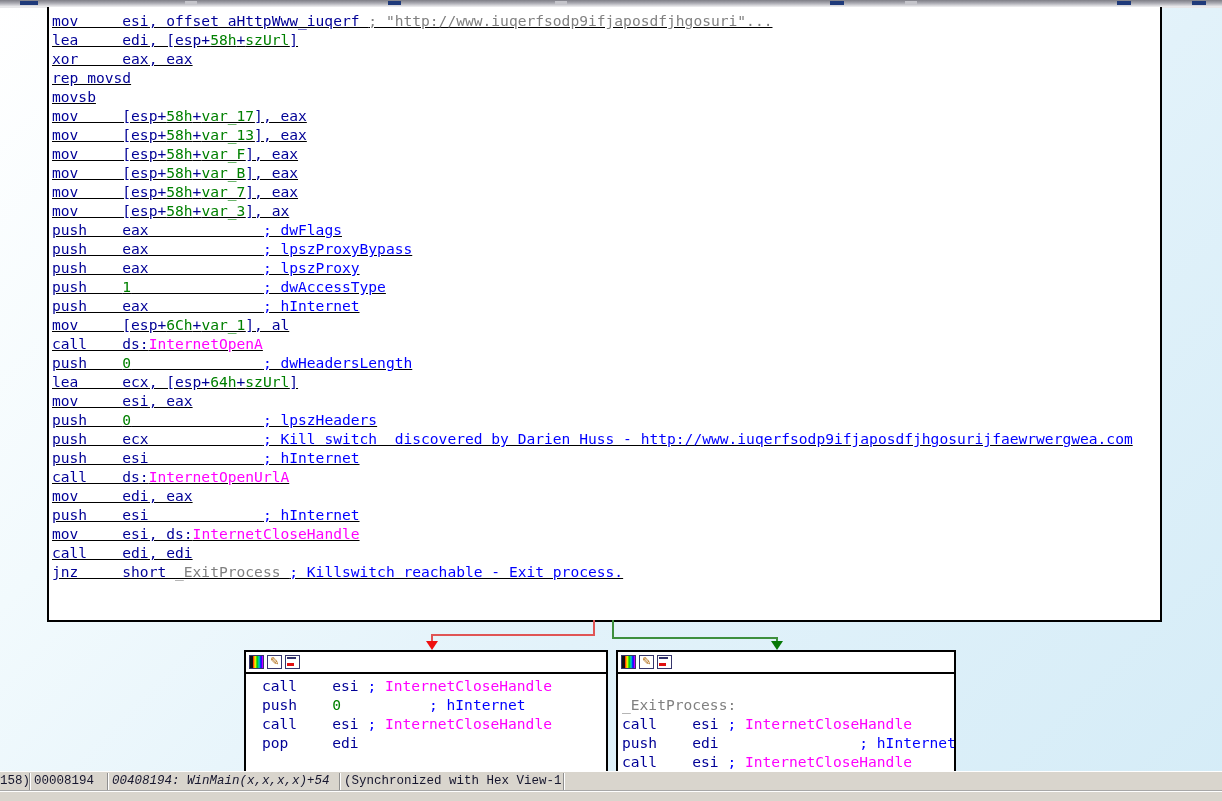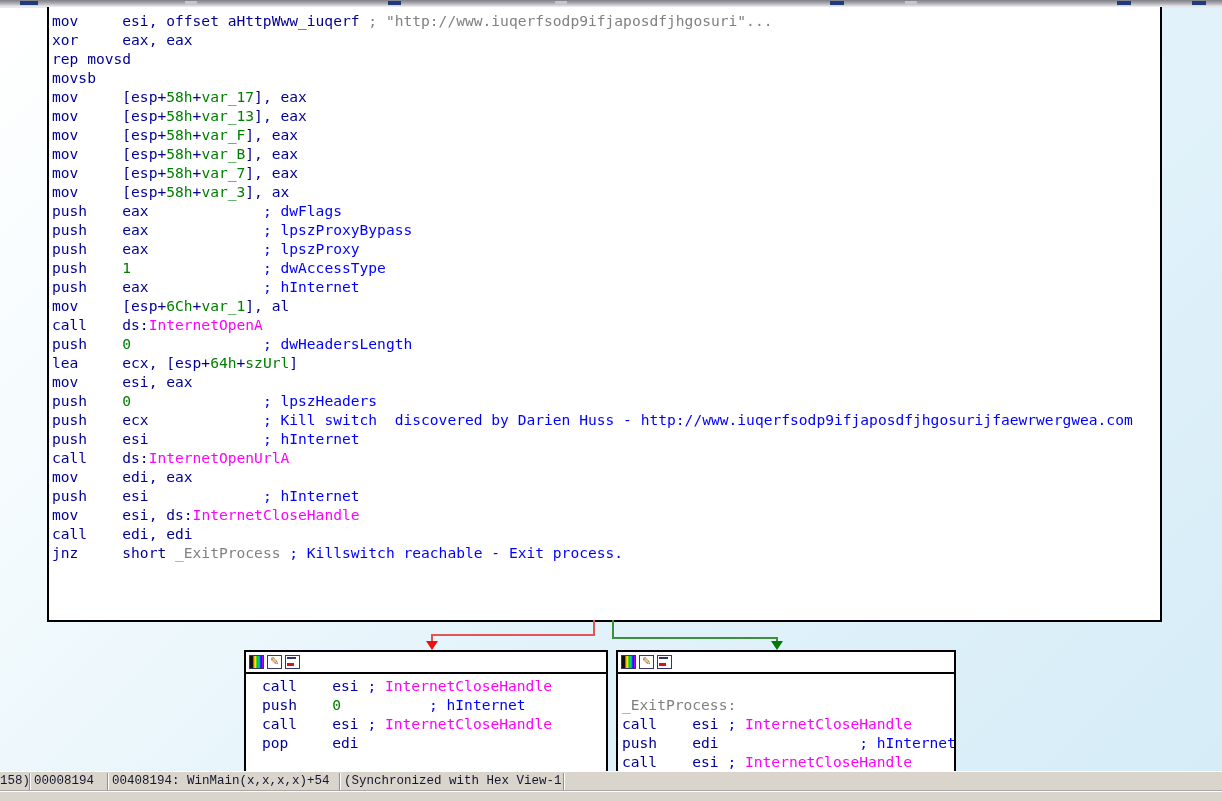--- a/index.html
+++ b/index.html
@@ -20,21 +20,21 @@
   .tb-mark.lt{background:#c4c4ca;}
   
   .node{
     position:absolute;background:#ffffff;border:2px solid #000000;
     overflow:hidden;
   }
   .main-node{
     left:47px;top:7px;width:1111px;height:613px;
     border-top:none;
   }
-  .main-node .code{padding:4px 0 0 3px;}
+  .main-node .code{padding:4px 0 0 3px;text-decoration:underline;}
   .node-header{
     height:18px;border-bottom:2px solid #000;
     display:flex;align-items:center;gap:3px;padding:1px 0 1px 3px;
     background:#ffffff;
   }
   .nh-icon{width:15px;height:14px;border:1px solid #35356b;box-sizing:border-box;position:relative;background:#fff;flex:0 0 auto;}
   .icon-rainbow{background:linear-gradient(90deg,#111 0%,#111 22%,#f00 22%,#ff0 40%,#0c0 55%,#0cc 70%,#00f 85%,#f0f 100%);}
   .icon-edit{font-family:"DejaVu Sans",sans-serif;font-size:11px;line-height:12px;text-align:center;color:#b06a10;}
   .icon-group::before{content:"";position:absolute;left:1px;top:1px;width:9px;height:2px;background:#30306a;}
   .icon-group::after{content:"";position:absolute;left:1px;bottom:2px;width:7px;height:3px;background:#e01010;}
@@ -68,21 +68,21 @@
     display:flex;align-items:center;
     font-family:"Liberation Mono",monospace;font-size:12.5px;color:#16162e;
   }
   .st-seg{
     height:17px;line-height:17px;overflow:hidden;white-space:nowrap;
     border-right:1px solid #8f8f8f;box-shadow:1px 0 0 #ffffff;
     padding:0 4px;box-sizing:border-box;flex:0 0 auto;
   }
   .st-1{width:30px;text-align:right;padding-left:0;}
   .st-2{width:78px;}
-  .st-3{width:232px;}
+  .st-3{width:232px;font-style:italic;}
   .st-4{width:224px;}
   .footer-strip{
     position:absolute;left:0;top:790px;width:1222px;height:11px;
     background:#d9d5cd;border-top:1px solid #a8a8a8;box-shadow:inset 0 1px 0 #ffffff;
   }
 </style>
 </head>
 <body>
 
 <div class="screen">
@@ -96,20 +96,21 @@
     <div class="tb-mark lt" style="left:905px;width:12px;"></div>
     <div class="tb-mark" style="left:1117px;width:14px;"></div>
     <div class="tb-mark" style="left:1192px;width:14px;"></div>
   </div>
 
   <div class="artifact" style="left:390px;top:8px;width:10px;height:2px;"></div>
 
   <div class="node main-node">
     <div class="code" id="main-code">
         <div class="code-line"><span class="sg-c">mov     esi, offset aHttpWww_iuqerf </span><span class="sg-g">; "http://www.iuqerfsodp9ifjaposdfjhgosuri"...</span></div>
+        <div class="code-line"><span class="sg-c">lea     edi, [esp+</span><span class="sg-n">58h</span><span class="sg-c">+</span><span class="sg-n">szUrl</span><span class="sg-c">]</span></div>
         <div class="code-line"><span class="sg-c">xor     eax, eax</span></div>
         <div class="code-line"><span class="sg-c">rep movsd</span></div>
         <div class="code-line"><span class="sg-c">movsb</span></div>
         <div class="code-line"><span class="sg-c">mov     [esp+</span><span class="sg-n">58h</span><span class="sg-c">+</span><span class="sg-n">var_17</span><span class="sg-c">], eax</span></div>
         <div class="code-line"><span class="sg-c">mov     [esp+</span><span class="sg-n">58h</span><span class="sg-c">+</span><span class="sg-n">var_13</span><span class="sg-c">], eax</span></div>
         <div class="code-line"><span class="sg-c">mov     [esp+</span><span class="sg-n">58h</span><span class="sg-c">+</span><span class="sg-n">var_F</span><span class="sg-c">], eax</span></div>
         <div class="code-line"><span class="sg-c">mov     [esp+</span><span class="sg-n">58h</span><span class="sg-c">+</span><span class="sg-n">var_B</span><span class="sg-c">], eax</span></div>
         <div class="code-line"><span class="sg-c">mov     [esp+</span><span class="sg-n">58h</span><span class="sg-c">+</span><span class="sg-n">var_7</span><span class="sg-c">], eax</span></div>
         <div class="code-line"><span class="sg-c">mov     [esp+</span><span class="sg-n">58h</span><span class="sg-c">+</span><span class="sg-n">var_3</span><span class="sg-c">], ax</span></div>
         <div class="code-line"><span class="sg-c">push    eax             </span><span class="sg-m">; dwFlags</span></div>

